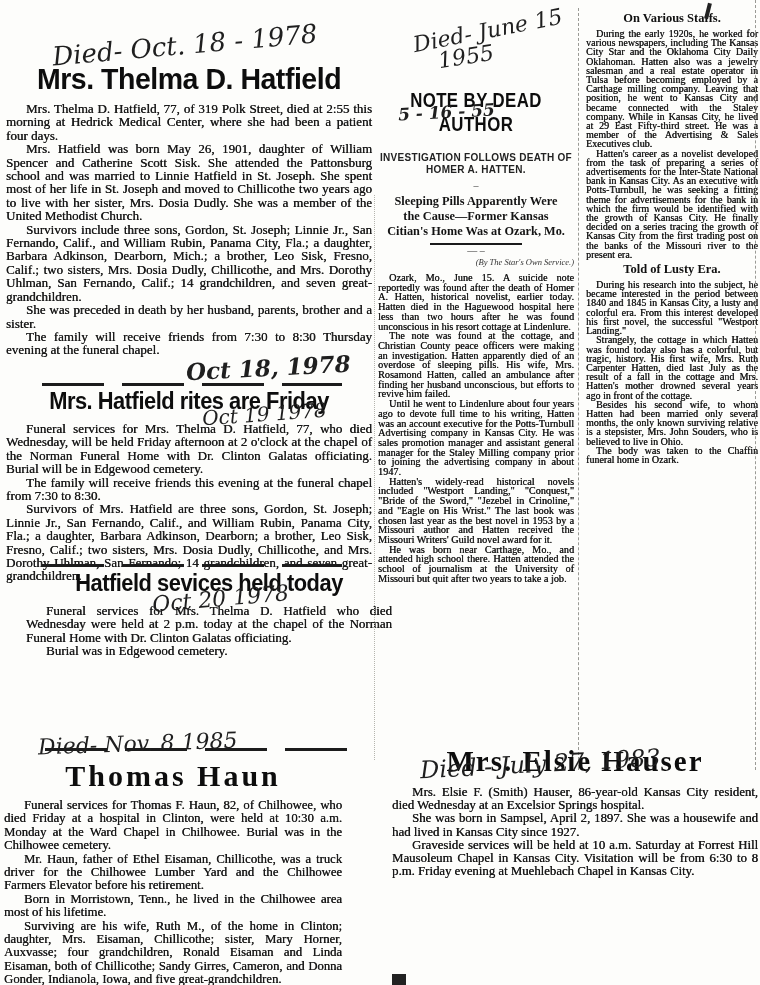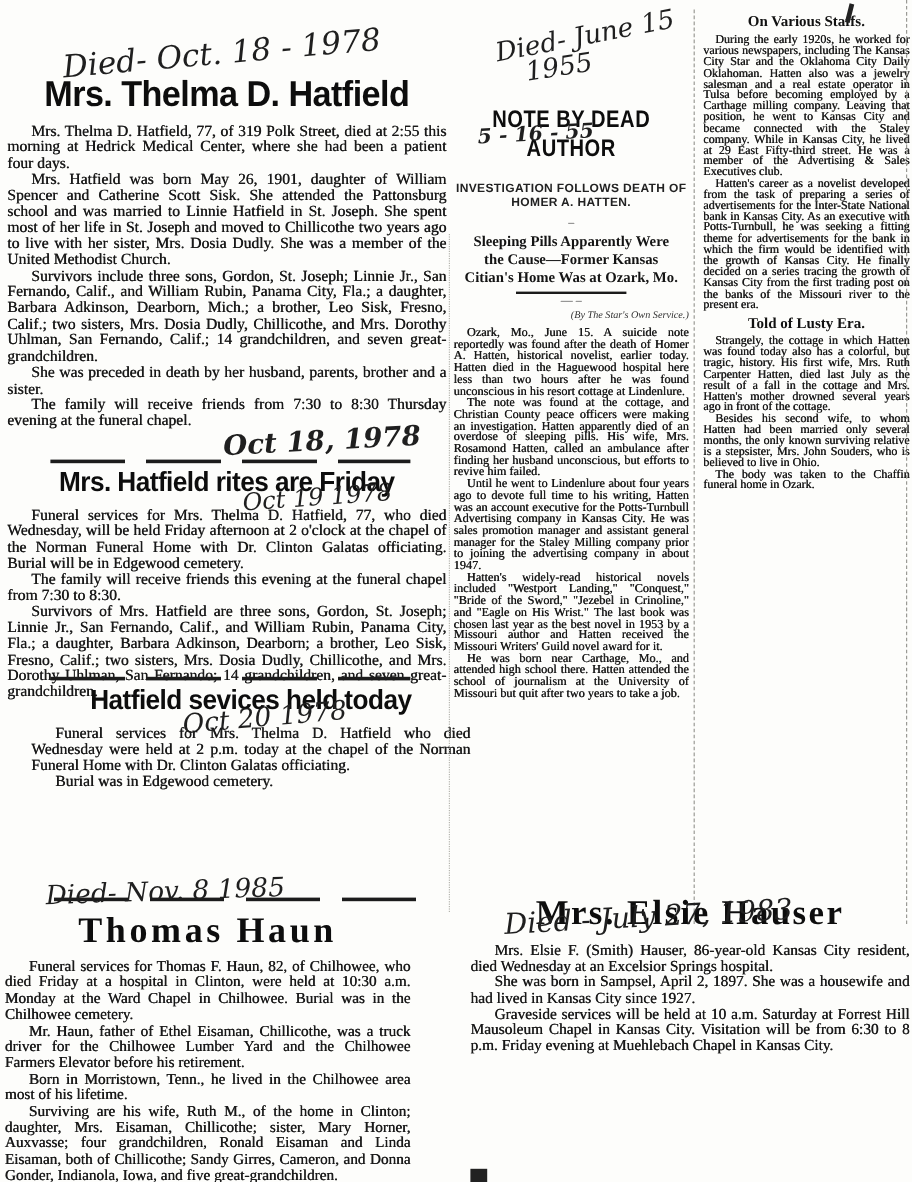--- a/index.html
+++ b/index.html
@@ -106,20 +106,21 @@
     <p>Until he went to Lindenlure about four years ago to devote full time to his writing, Hatten was an account executive for the Potts-Turnbull Advertising company in Kansas City. He was sales promotion manager and assistant general manager for the Staley Milling company prior to joining the advertising company in about 1947.</p>
     <p>Hatten's widely-read historical novels included "Westport Landing," "Conquest," "Bride of the Sword," "Jezebel in Crinoline," and "Eagle on His Wrist." The last book was chosen last year as the best novel in 1953 by a Missouri author and Hatten received the Missouri Writers' Guild novel award for it.</p>
     <p>He was born near Carthage, Mo., and attended high school there. Hatten attended the school of journalism at the University of Missouri but quit after two years to take a job.</p>
   </section>
 
   <section class="clip col-right" style="left:586px;top:8px;width:172px;">
     <div class="subhead-serif">On Various Staffs.</div>
     <p>During the early 1920s, he worked for various newspapers, including The Kansas City Star and the Oklahoma City Daily Oklahoman. Hatten also was a jewelry salesman and a real estate operator in Tulsa before becoming employed by a Carthage milling company. Leaving that position, he went to Kansas City and became connected with the Staley company. While in Kansas City, he lived at 29 East Fifty-third street. He was a member of the Advertising &amp; Sales Executives club.</p>
     <p>Hatten's career as a novelist developed from the task of preparing a series of advertisements for the Inter-State National bank in Kansas City. As an executive with Potts-Turnbull, he was seeking a fitting theme for advertisements for the bank in which the firm would be identified with the growth of Kansas City. He finally decided on a series tracing the growth of Kansas City from the first trading post on the banks of the Missouri river to the present era.</p>
     <div class="subhead-serif">Told of Lusty Era.</div>
+    <p>During his research into the subject, he became interested in the period between 1840 and 1845 in Kansas City, a lusty and colorful era. From this interest developed his first novel, the successful "Westport Landing."</p>
     <p>Strangely, the cottage in which Hatten was found today also has a colorful, but tragic, history. His first wife, Mrs. Ruth Carpenter Hatten, died last July as the result of a fall in the cottage and Mrs. Hatten's mother drowned several years ago in front of the cottage.</p>
     <p>Besides his second wife, to whom Hatten had been married only several months, the only known surviving relative is a stepsister, Mrs. John Souders, who is believed to live in Ohio.</p>
     <p>The body was taken to the Chaffin funeral home in Ozark.</p>
   </section>
 
   <section class="clip col-hauser" style="left:392px;top:744px;width:366px;">
     <h1 class="headline-serif hl-hauser">Mrs. Elsie Hauser</h1>
     <p>Mrs. Elsie F. (Smith) Hauser, 86-year-old Kansas City resident, died Wednesday at an Excelsior Springs hospital.</p>
     <p>She was born in Sampsel, April 2, 1897. She was a housewife and had lived in Kansas City since 1927.</p>
     <p>Graveside services will be held at 10 a.m. Saturday at Forrest Hill Mausoleum Chapel in Kansas City. Visitation will be from 6:30 to 8 p.m. Friday evening at Muehlebach Chapel in Kansas City.</p>

